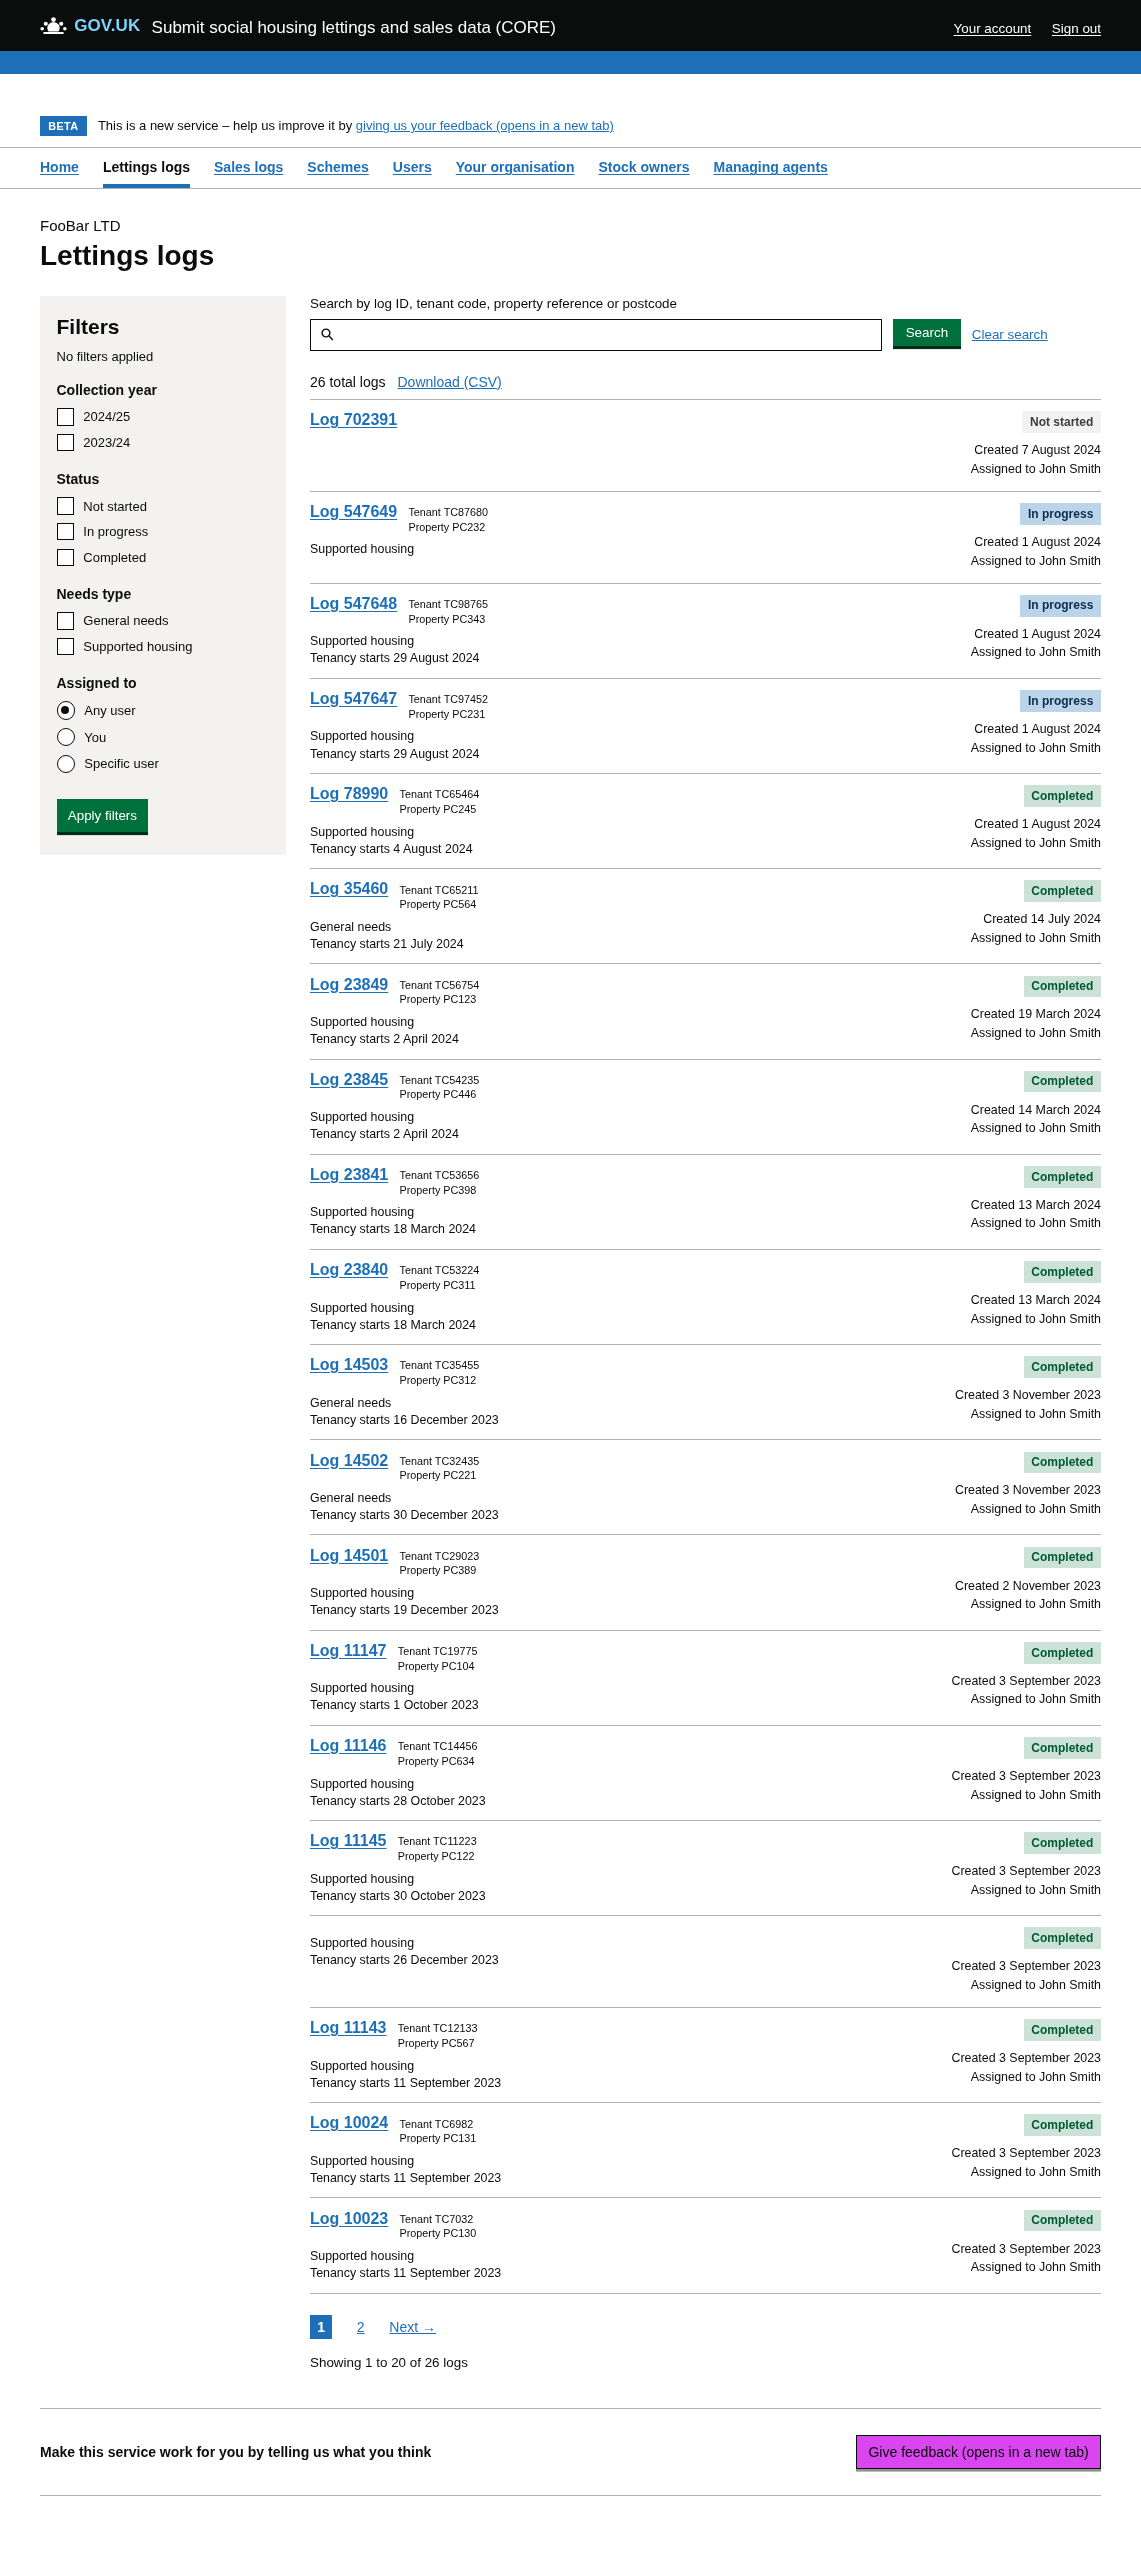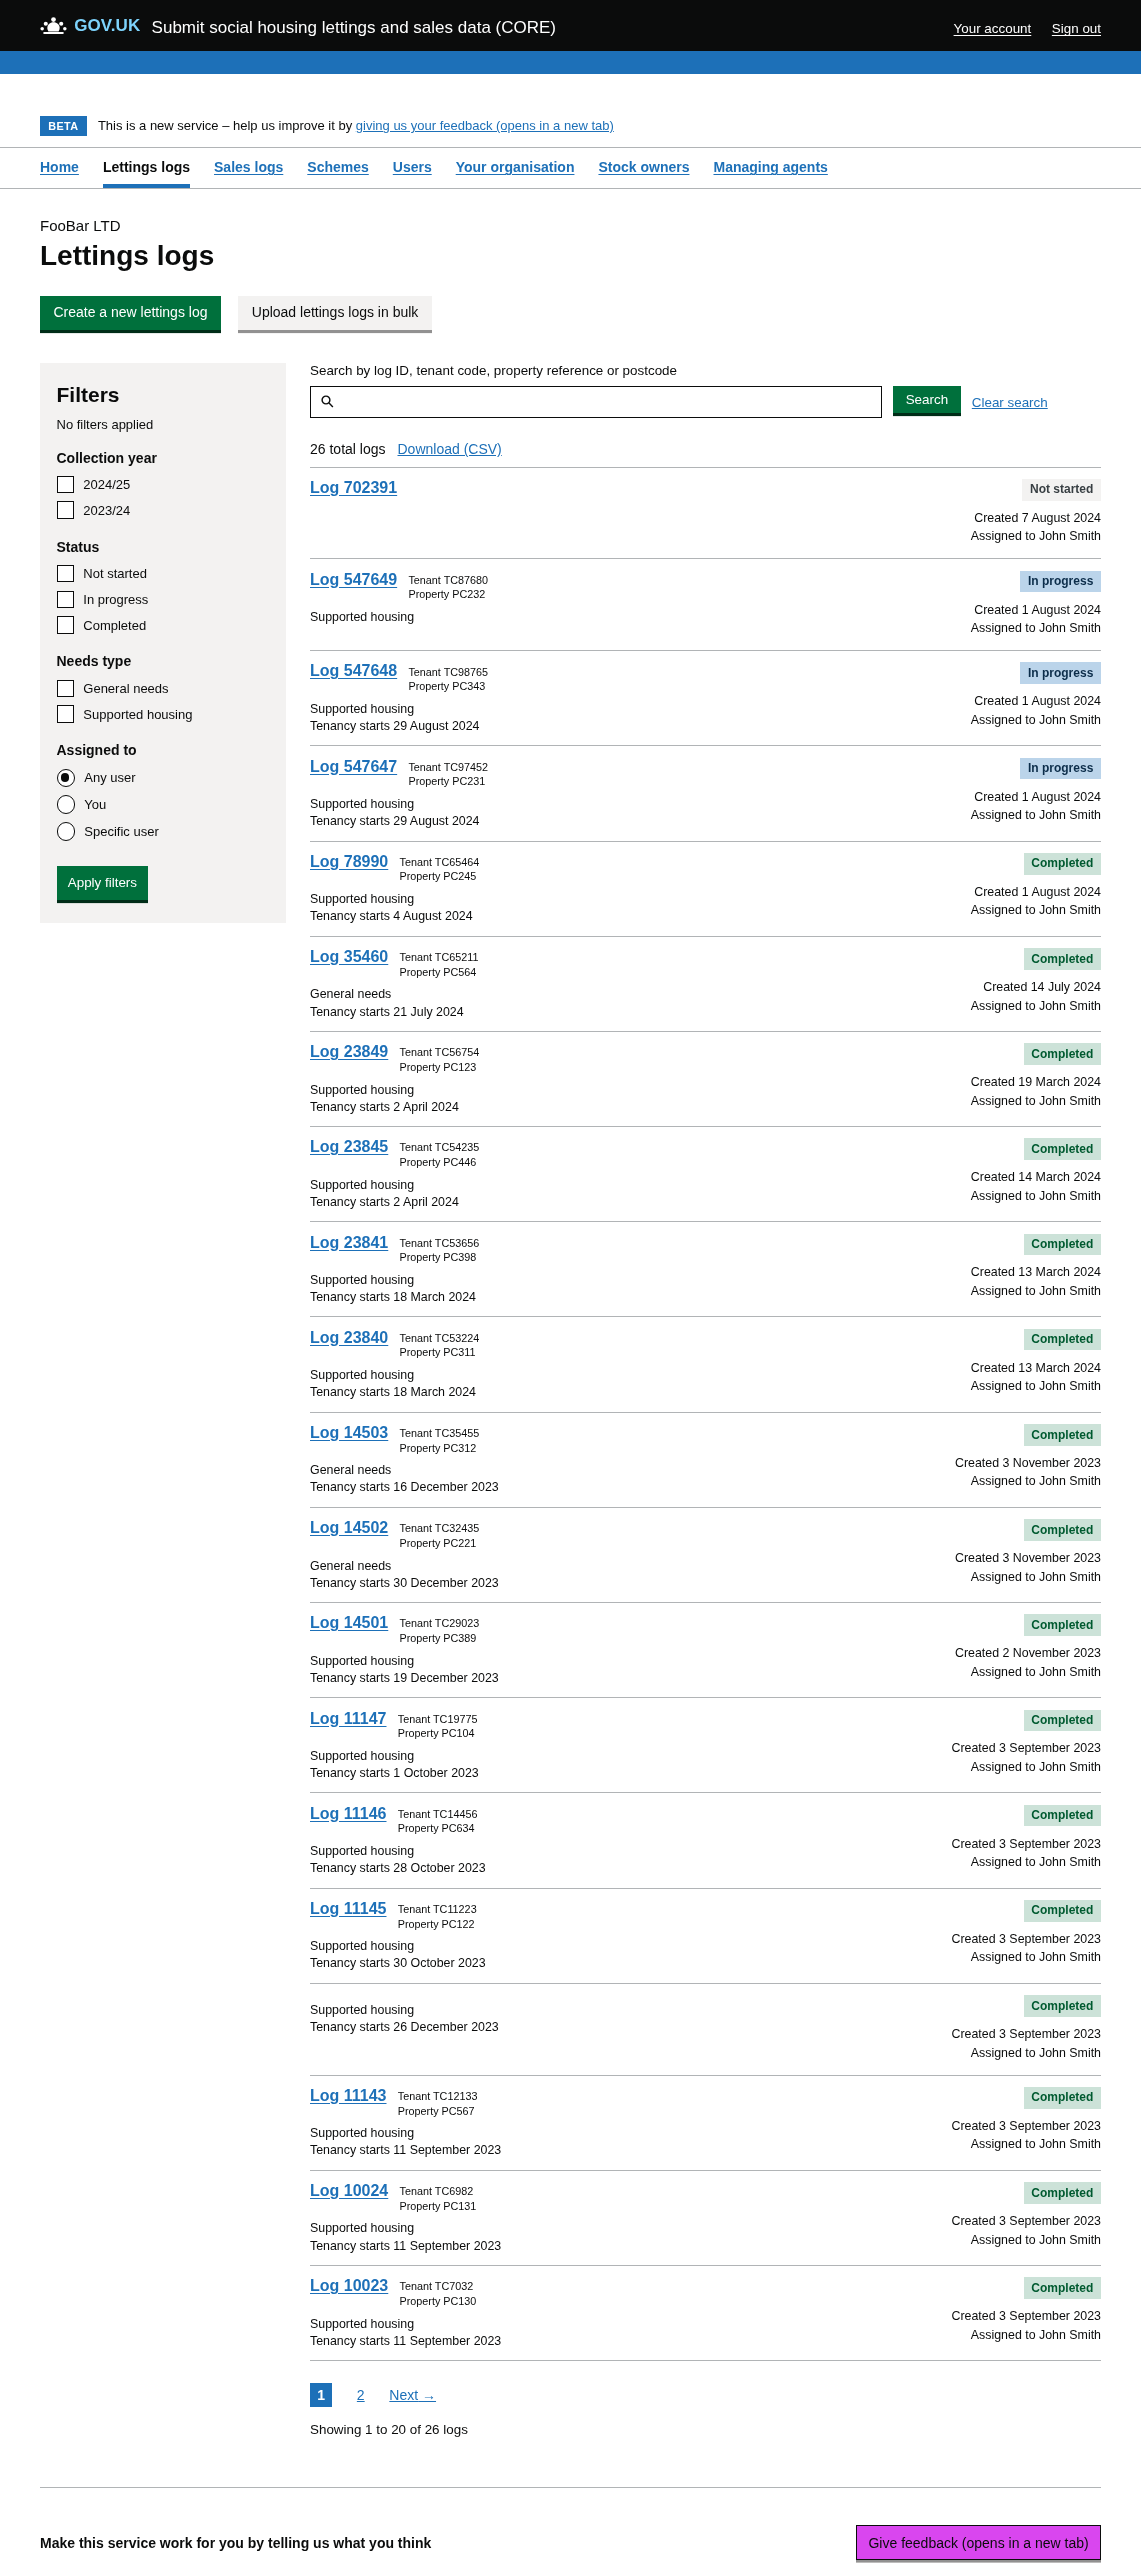--- a/index.html
+++ b/index.html
@@ -310,24 +310,24 @@
     background: #1d70b8;
     color: #fff;
     text-decoration: none;
     font-weight: bold;
   }
   .page-next { font-size: 14px; color: #1d70b8; text-decoration: underline; cursor: pointer; }
   .showing { font-size: 13.4px; margin-bottom: 0; }
 
   
   .feedback {
-    margin-top: 50px;
+    margin-top: 38px;
     border-top: 1.5px solid #b1b4b6;
     border-bottom: 1.5px solid #b1b4b6;
-    padding: 37px 0;
+    padding: 26px 0;
   }
   .feedback-inner {
     display: flex;
     align-items: center;
     justify-content: space-between;
   }
   .feedback-text { font-size: 14px; font-weight: bold; }
   .feedback-btn {
     background: #d946ef;
     color: #0b0c0c;
@@ -395,24 +395,20 @@
         <li><a class="nav-link" href="#">Managing agents</a></li>
       </ul>
     </div>
   </div>
 
   <div class="main">
     <div class="container">
       <p class="org-name">FooBar LTD</p>
       <h1 class="page-title">Lettings logs</h1>
 
-      <div class="action-row">
-        <button class="btn btn-green">Create a new lettings log</button>
-        <button class="btn btn-grey">Upload lettings logs in bulk</button>
-      </div>
 
       <div class="layout">
 
         <aside class="filters">
           <h2>Filters</h2>
           <p class="filters-applied">No filters applied</p>
 
           <div class="filter-group">
             <p class="filter-group-title">Collection year</p>
             <label class="check-row">

